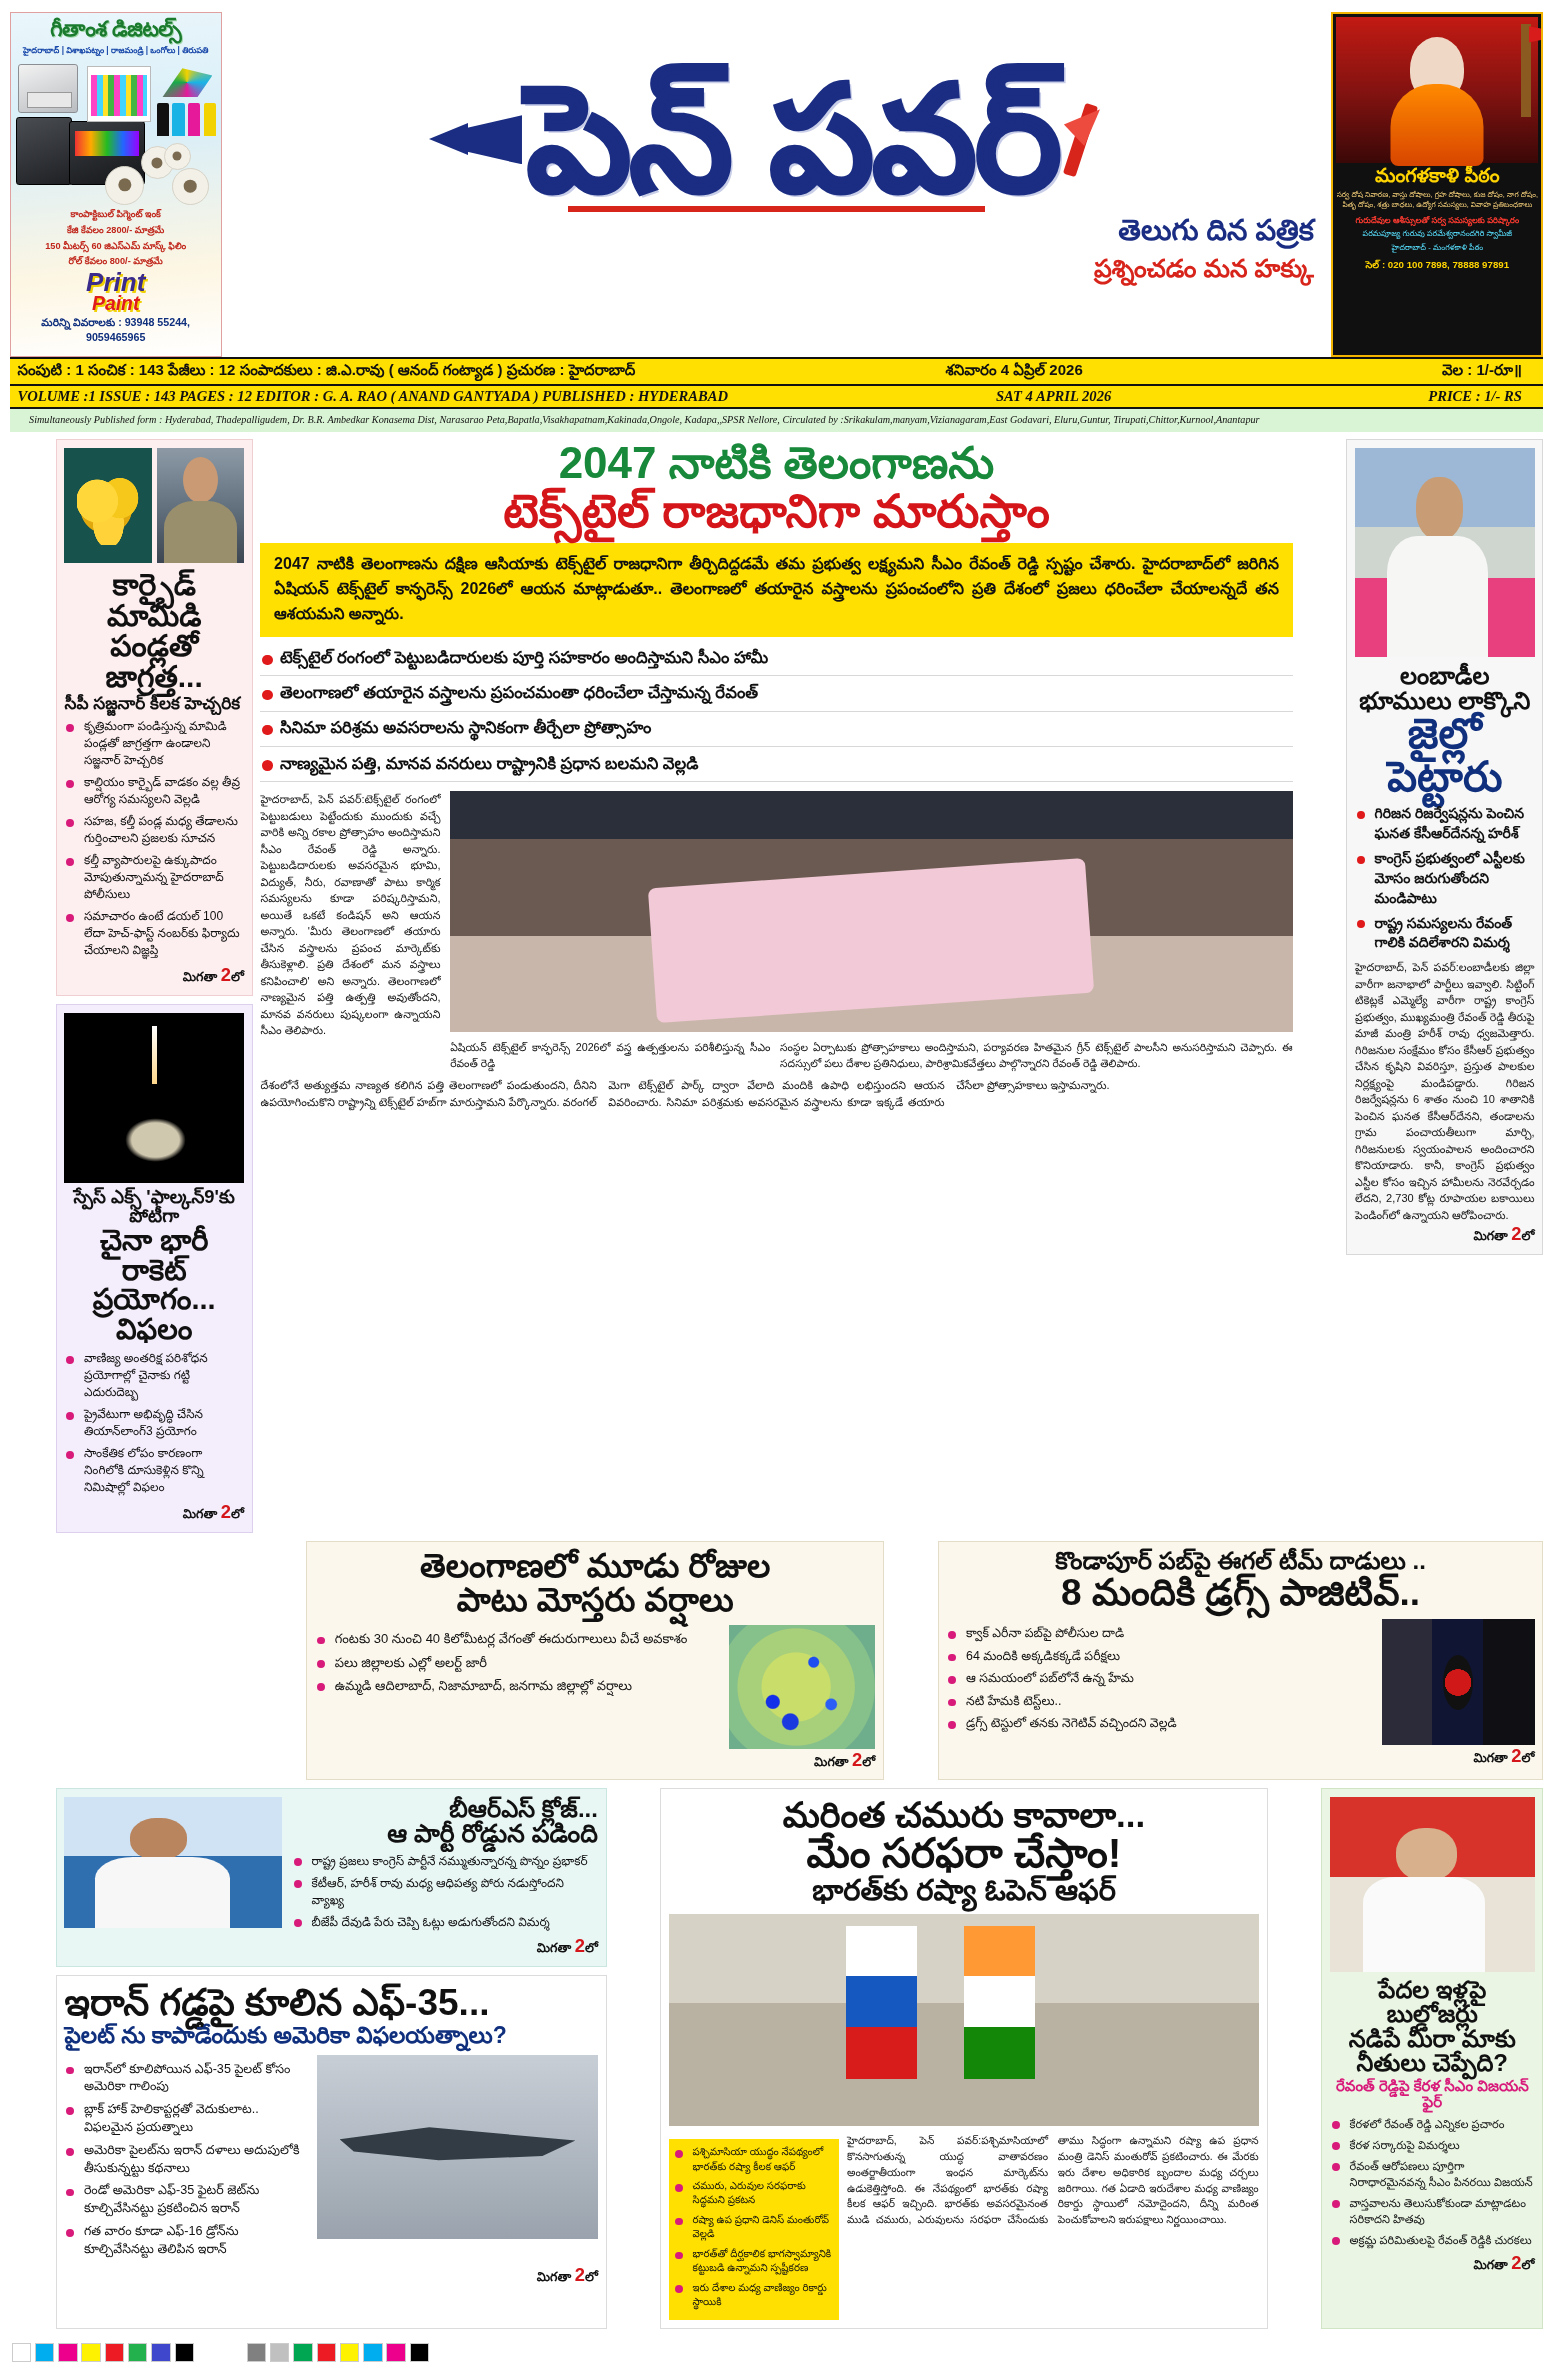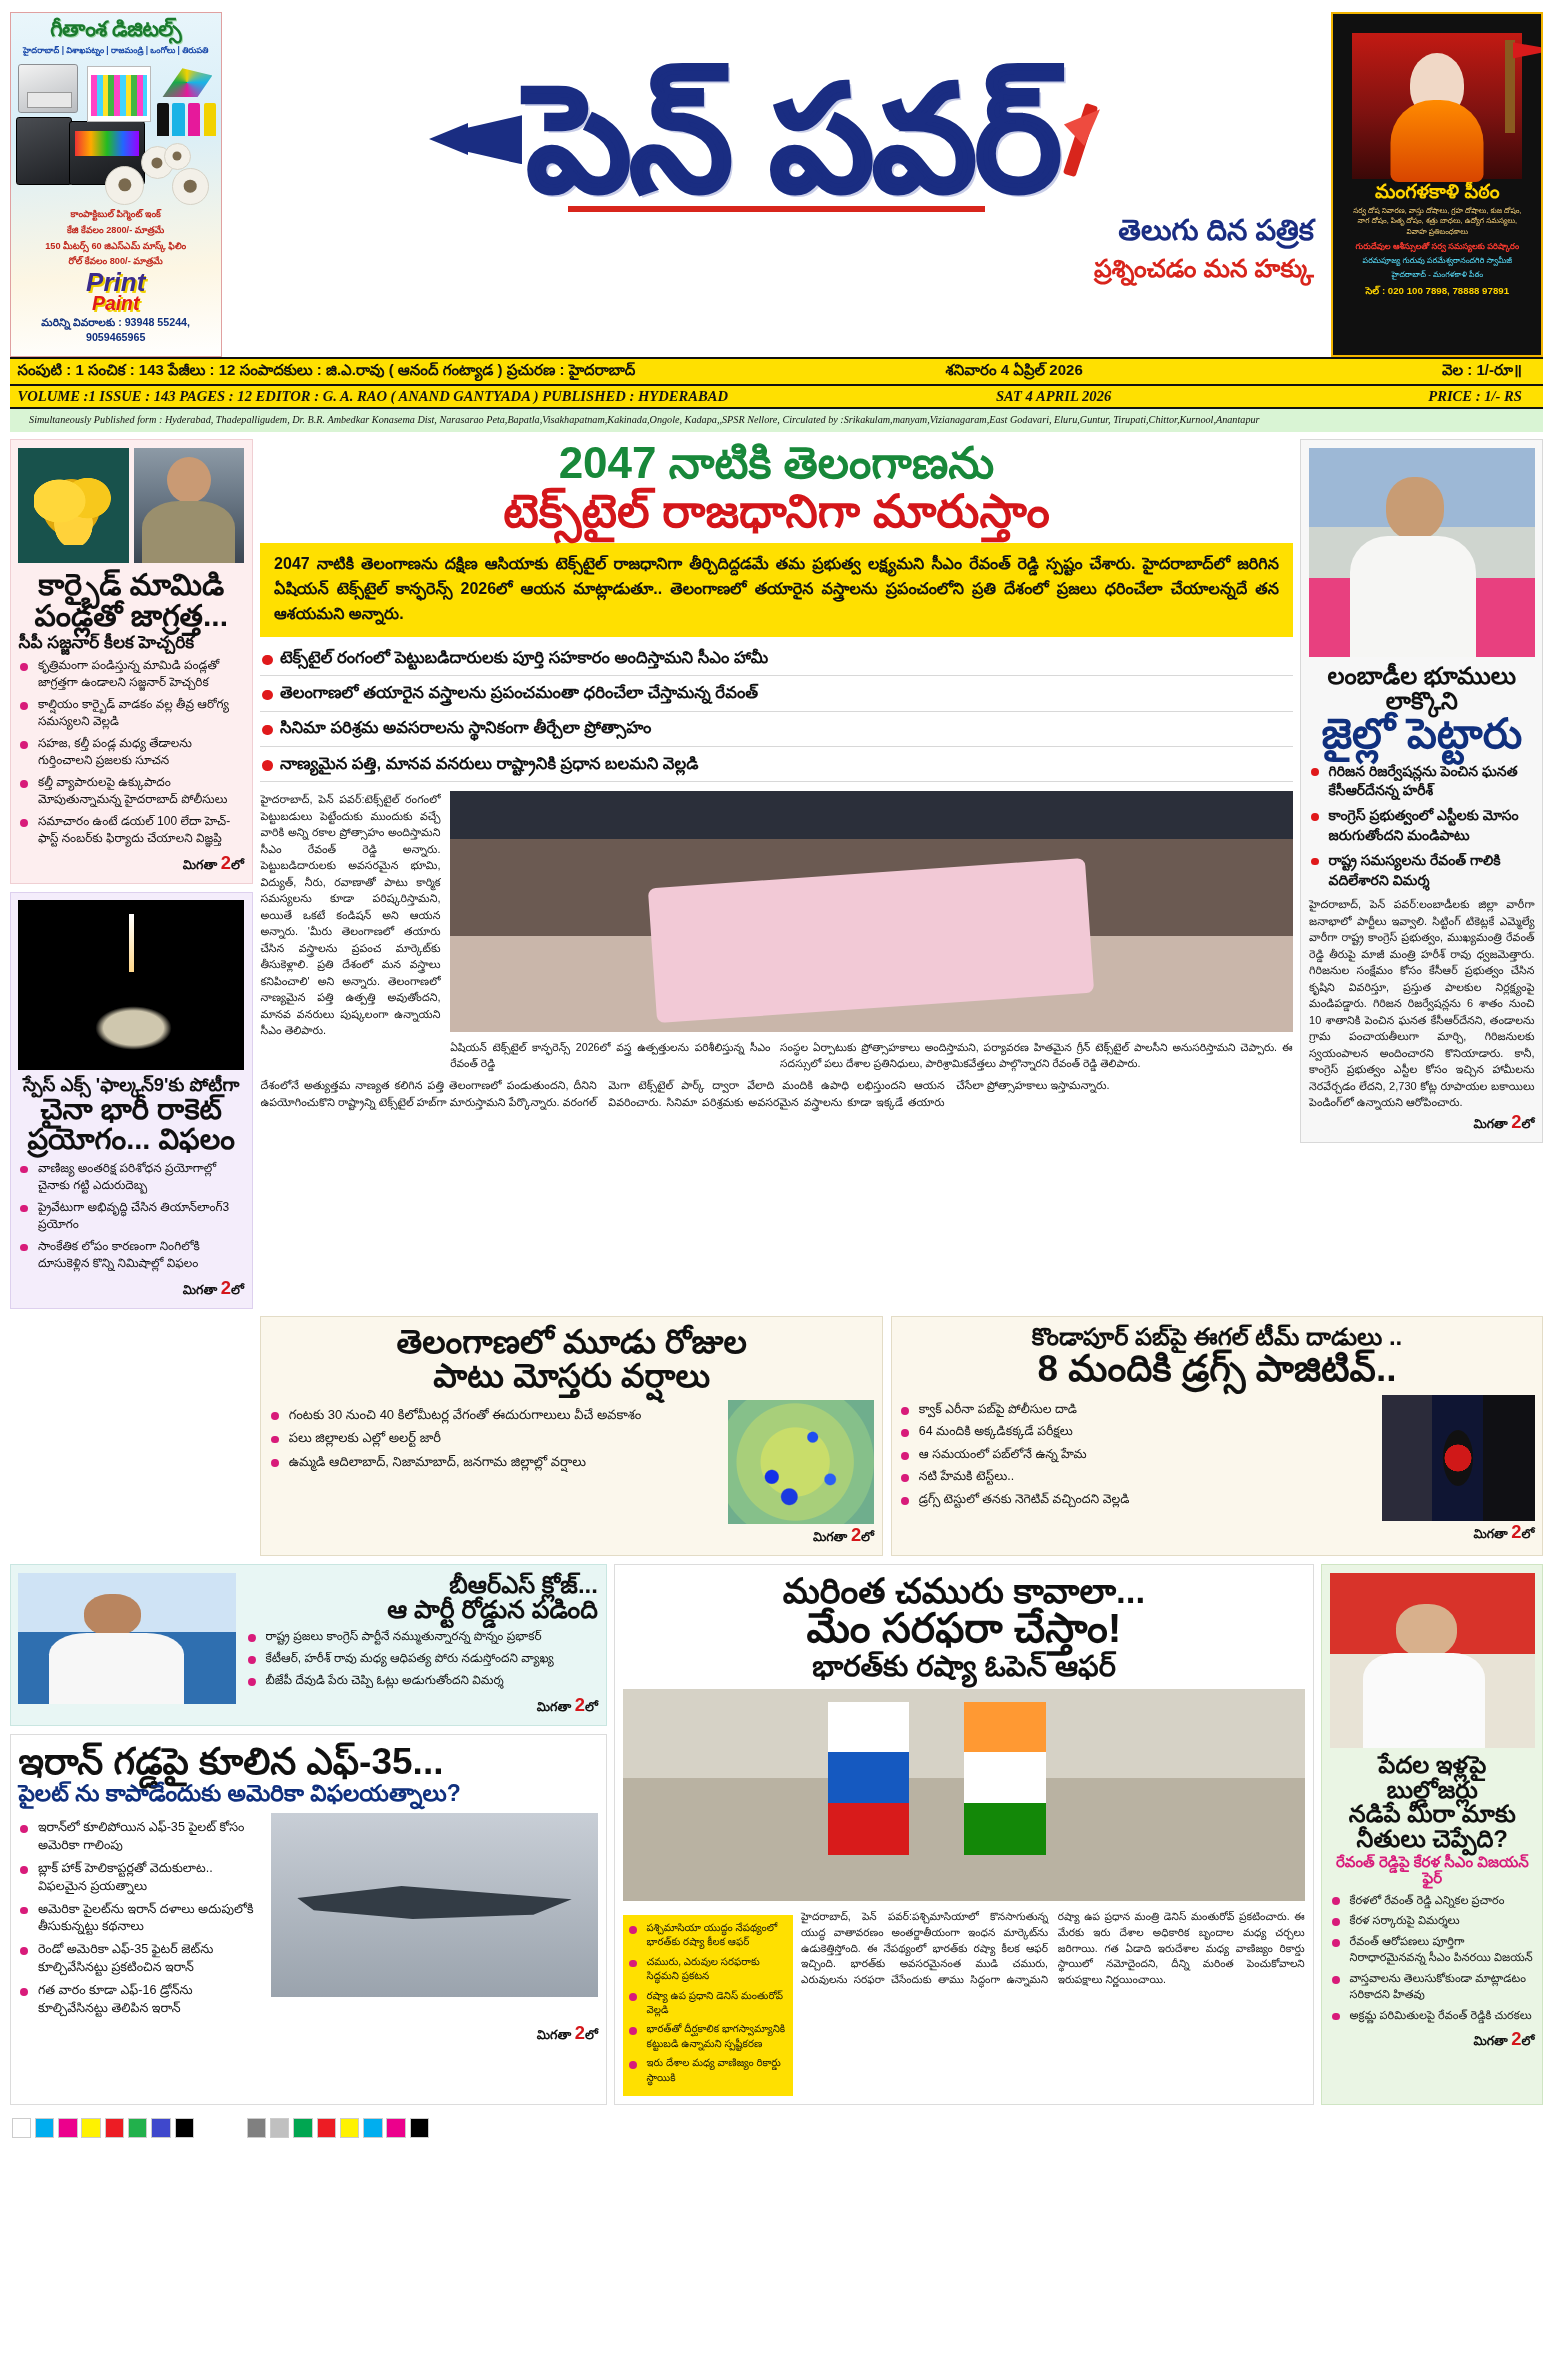--- a/index.html
+++ b/index.html
@@ -64,21 +64,21 @@
   .quill { width:62px; height:74px; position:relative; flex:none; margin-left:1.9px; }
   .quill:before{content:'';position:absolute;left:11.6px;top:0;width:12.6px;height:74px;background:#d8251c;
      transform:rotate(18deg);border-radius:2.9px;}
   .quill:after{content:'';position:absolute;left:1.9px;top:3.9px;width:33px;height:39px;background:#ee4b3f;
      clip-path:polygon(100% 0,0 55%,72% 100%);transform:rotate(10deg);}
   .redrule { width: 417px; height: 6.8px; background:#d8251c; margin: 5.8px 0 1.9px 0; }
   .sub-row { display:flex; width:100%; align-items:flex-end; justify-content:space-between; padding: 0 7.8px; flex-direction: column; }
   .sub-left { font-size: 29px; font-weight: bold; color:#1a2d82; }
   .sub-right { font-size: 25px; font-weight: bold; color:#d8251c; }
 
-  .ad-right { width: 212px; border:2.9px solid #f2b400; background:#101010; position:relative; padding:19px; overflow:hidden; }
+  .ad-right { width: 212px; border:2.9px solid #f2b400; background:#101010; position:relative; padding:3px; overflow:hidden; }
   .ar-img { width:100%; height:146px; background:
       radial-gradient(circle at 50% 42%, #f5ded0 0 18%, rgba(245,222,208,0) 19%),
       linear-gradient(180deg,#c21a13 0%, #7e1210 55%, #3a0807 100%); position:relative; }
   .ar-img:before{content:'';position:absolute;left:50%;top:14%;transform:translateX(-50%);width:54px;height:64px;
      background:#f0d8c6;border-radius:50% 50% 44% 44%;}
   .ar-img:after{content:'';position:absolute;left:50%;top:46%;transform:translateX(-50%);width:93px;height:82px;
      background:linear-gradient(180deg,#ff8a00,#d84500);border-radius:43px 43px 7.8px 7.8px;}
   .ar-flag{position:absolute;right:7.8px;top:7.8px;width:9.7px;height:93px;background:#8a5a20;}
   .ar-flag:after{content:'';position:absolute;left:7.8px;top:1.9px;width:43px;height:35px;background:#d81b1b;
      clip-path:polygon(0 0,100% 22%,0 46%);}
@@ -98,21 +98,21 @@
   .ib-right { white-space:nowrap; padding-right:13.6px; }
   .circbar { background:#d9f4d4; font-size:10.2px; font-style:italic; font-family:"Liberation Serif", serif;
      text-align:left; padding:3.9px 19.4px; line-height:1.5; }
 
   
   .band1 { display:flex; gap:7.8px; margin-top:7.8px; align-items:stretch; }
   .col-l1 { width: 243px; display:flex; flex-direction:column; gap:7.8px; }
   .col-c1 { flex:1; }
   .col-r1 { width: 243px; }
 
-  .card { border:1px solid #cfcfcf; padding:7.8px; }
+  .card { border:1px solid #cfcfcf; padding:7.8px;margin-left:46px; }
   .card.pink { background:#fdeeef; border-color:#f0cfd3; }
   .card.lav  { background:#f4edfb; border-color:#ddd0ee; }
   .card.grey { background:#f7f7f7; border-color:#d8d8d8; }
   .card.cream{ background:#fbf7ec; border-color:#e3dcc6; }
   .card.mint { background:#e8f6f4; border-color:#c9e6e1; }
   .card.ltgreen{ background:#eaf5e4; border-color:#cfe5c3; }
   .card.white{ background:#ffffff; border-color:#dcdcdc; }
 
   .photo { background:#cfd4da; position:relative; overflow:hidden; }
   .ph-mango { background: radial-gradient(circle at 48% 52%, #f4c518 0 26%, #e0a80c 27% 34%, rgba(0,0,0,0) 35%), #18524c; }

